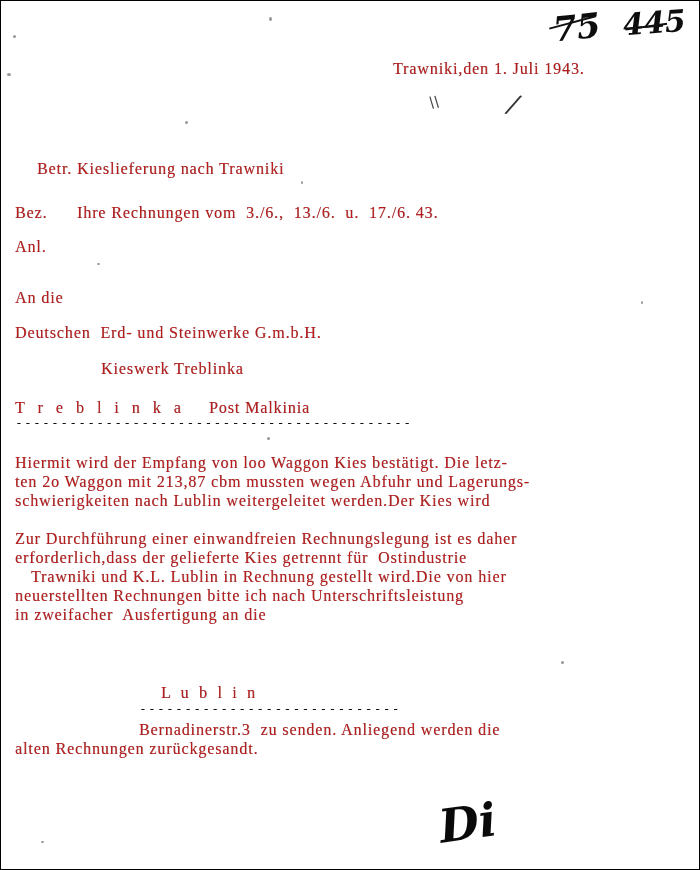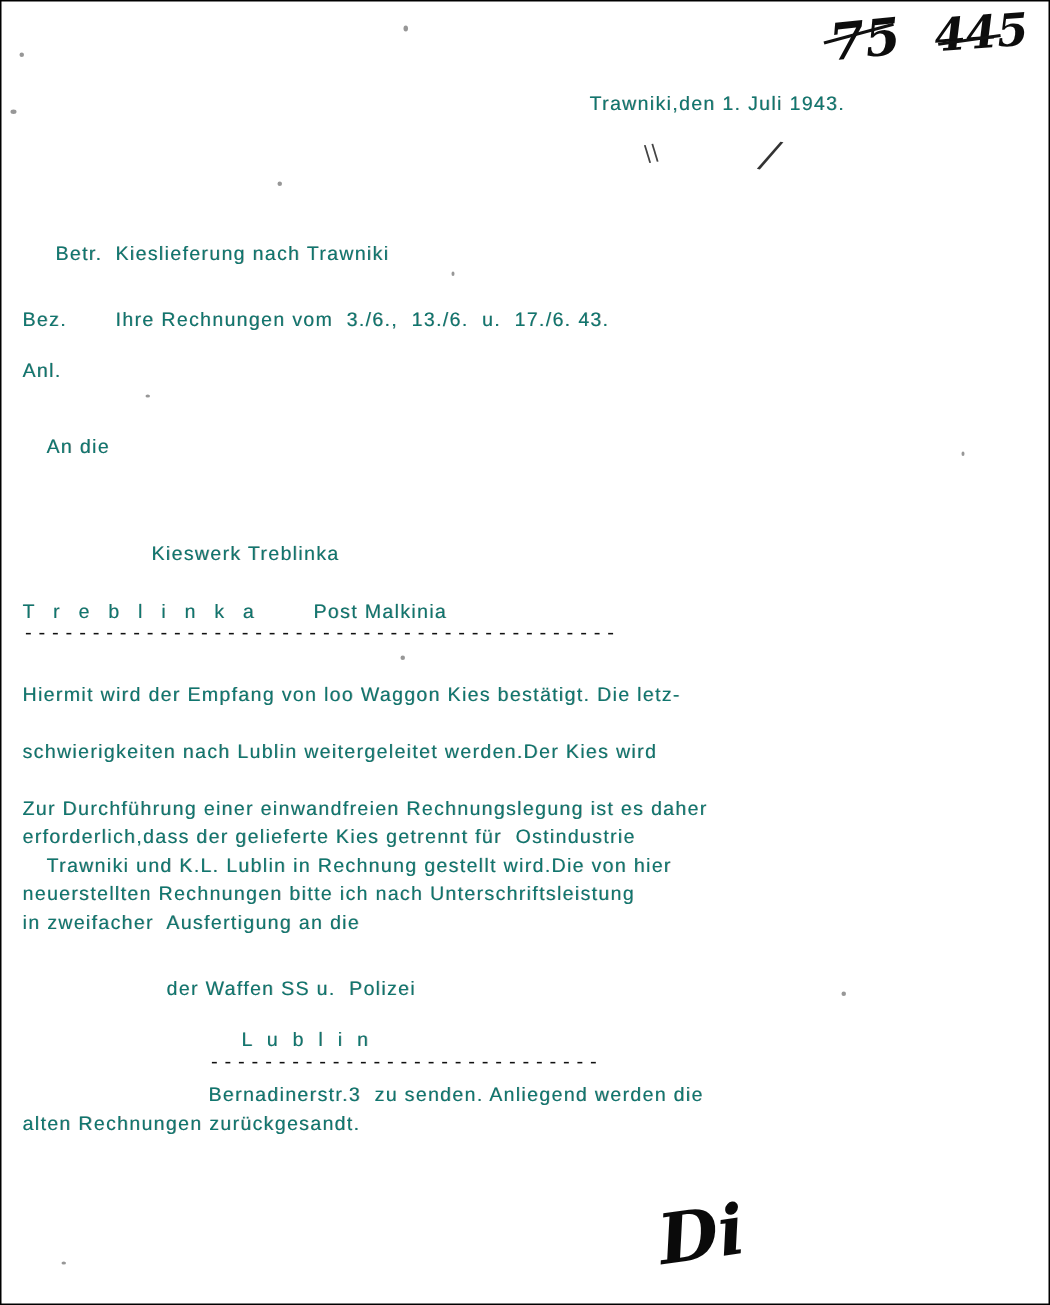--- a/index.html
+++ b/index.html
@@ -19,26 +19,26 @@
     width: 700px;
     height: 870px;
     background: #ffffff;
     border: 1px solid #000000;
     box-sizing: border-box;
     overflow: hidden;
   }
   
   .tw {
     position: absolute;
-    font-family: Liberation Sans, sans-serif;
-    font-size: 13px;
+    font-family: Liberation Serif, serif;
+    font-size: 16px;
     letter-spacing: 0.9px;
     line-height: 19px;
     white-space: pre;
-    color: #0f766e;
+    color: #b91c1c;
     text-shadow: 0.4px 0.2px 0 rgba(0,0,0,0.35);
   }
   .spaced {
     letter-spacing: 4.5px;
   }
   .spaced2 {
     letter-spacing: 3.2px;
   }
   
   .hand {
@@ -136,35 +136,36 @@
   <div class="tw" style="left:392px; top:58px;">Trawniki,den 1. Juli 1943.</div>
 
   <div class="tw" style="left:14px; top:158px;margin-left:22px;">Betr.</div>
   <div class="tw" style="left:76px; top:158px;">Kieslieferung nach Trawniki</div>
 
   <div class="tw" style="left:14px; top:202px;">Bez.</div>
   <div class="tw" style="left:76px; top:202px;">Ihre Rechnungen vom  3./6.,  13./6.  u.  17./6. 43.</div>
 
   <div class="tw" style="left:14px; top:236px;">Anl.</div>
 
-  <div class="tw" style="left:14px; top:287px;margin-left:16px;">An die</div>
+  <div class="tw" style="left:14px; top:287px;">An die</div>
+  <div class="tw" style="left:14px; top:322px;">Deutschen  Erd- und Steinwerke G.m.b.H.</div>
   <div class="tw spaced" style="left:14px; top:397px;">T r e b l i n k a</div>
   <div class="tw" style="left:100px; top:358px;">Kieswerk Treblinka</div>
   <div class="tw" style="left:208px; top:397px;">Post Malkinia</div>
   <div class="dashline" style="left:14px; top:414px;">--------------------------------------------</div>
 
   <div class="tw" style="left:14px; top:452px;">Hiermit wird der Empfang von loo Waggon Kies bestätigt. Die letz-</div>
+  <div class="tw" style="left:14px; top:471px;">ten 2o Waggon mit 213,87 cbm mussten wegen Abfuhr und Lagerungs-</div>
   <div class="tw" style="left:14px; top:490px;">schwierigkeiten nach Lublin weitergeleitet werden.Der Kies wird</div>
   <div class="tw" style="left:14px; top:528px;">Zur Durchführung einer einwandfreien Rechnungslegung ist es daher</div>
   <div class="tw" style="left:14px; top:547px;">erforderlich,dass der gelieferte Kies getrennt für  Ostindustrie</div>
   <div class="tw" style="left:30px; top:566px;text-align:right;">Trawniki und K.L. Lublin in Rechnung gestellt wird.Die von hier</div>
   <div class="tw" style="left:14px; top:585px;">neuerstellten Rechnungen bitte ich nach Unterschriftsleistung</div>
   <div class="tw" style="left:14px; top:604px;">in zweifacher  Ausfertigung an die</div>
 
-  <div class="tw" style="left:110px; top:648px;">der Waffen SS u.  Polizei</div>
   <div class="tw spaced2" style="left:160px; top:682px;text-align:right;">L u b l i n</div>
   <div class="dashline" style="left:138px; top:700px;">-----------------------------</div>
 
   <div class="tw" style="left:138px; top:719px;">Bernadinerstr.3  zu senden. Anliegend werden die</div>
   <div class="tw" style="left:14px; top:738px;">alten Rechnungen zurückgesandt.</div>
 
   <div class="signature">Di</div>
 
   <div class="speck" style="left:12px;top:34px;width:3px;height:3px;"></div>
   <div class="speck" style="left:268px;top:16px;width:3px;height:4px;"></div>

